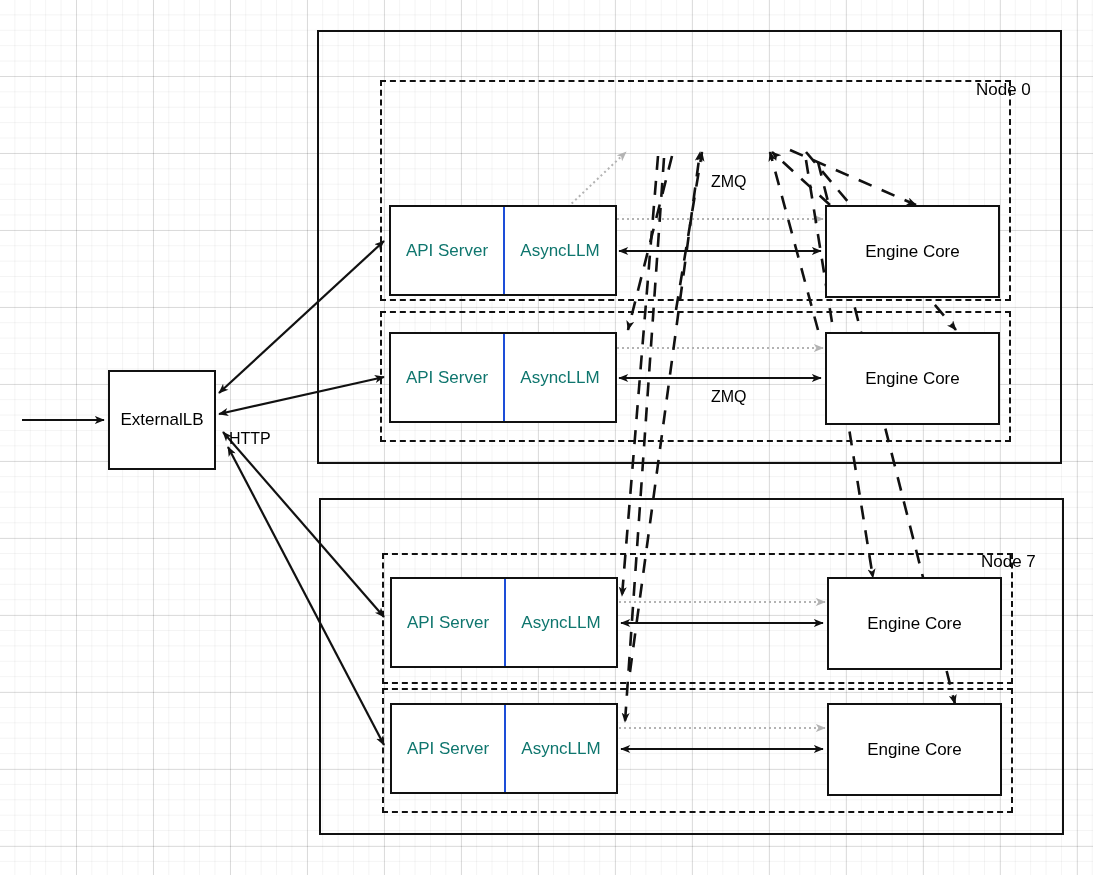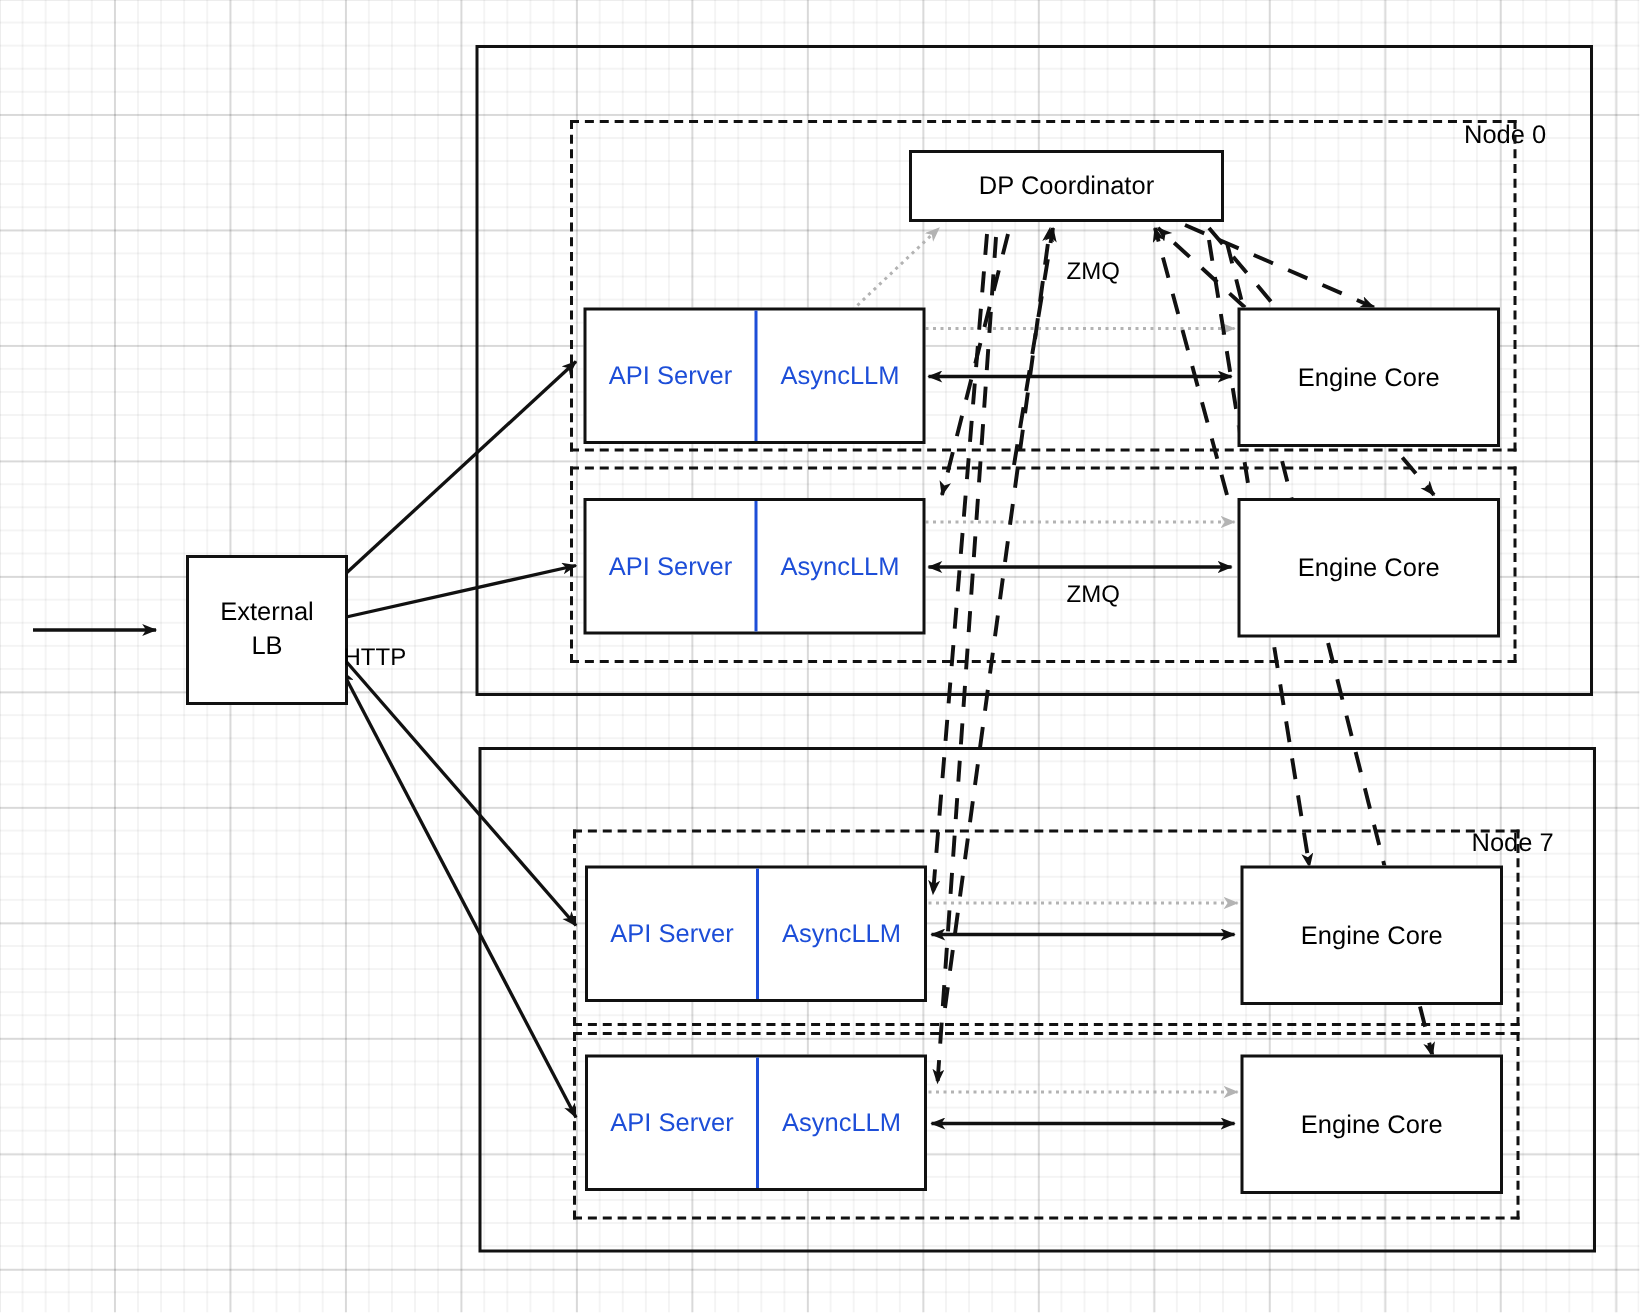--- a/index.html
+++ b/index.html
@@ -31,21 +31,21 @@
     position:absolute;border:2px solid #111;background:#ffffff;box-sizing:border-box;
     display:flex;align-items:center;justify-content:center;
     font-size:17px;color:#000;white-space:nowrap;
   }
   .split-box{
     position:absolute;border:2px solid #111;background:#ffffff;box-sizing:border-box;
     display:flex;align-items:stretch;
   }
   .split-box > div{
     display:flex;align-items:center;justify-content:center;
-    font-size:17px;color:#1d4ed8;white-space:nowrap;
+    font-size:17px;color:#0f766e;white-space:nowrap;
   }
   .split-left{flex:0 0 auto;width:50%;}
   .split-right{flex:1 1 auto;border-left:2px solid #1d4ed8;}
   .edge-label{
     position:absolute;font-size:16px;color:#000;background:transparent;white-space:nowrap;
   }
 </style>
 </head>
 <body>
 
@@ -93,32 +93,29 @@
 
     <line x1="790" y1="150" x2="916" y2="205" stroke="#111" stroke-width="2.6" stroke-dasharray="14,11" marker-end="url(#ah)"></line>
     <line x1="806" y1="152" x2="956" y2="330" stroke="#111" stroke-width="2.6" stroke-dasharray="14,11" marker-end="url(#ah)"></line>
     <line x1="672" y1="156" x2="628" y2="330" stroke="#111" stroke-width="2.6" stroke-dasharray="14,11" marker-end="url(#ah)"></line>
     <line x1="658" y1="156" x2="622" y2="596" stroke="#111" stroke-width="2.6" stroke-dasharray="14,11" marker-end="url(#ah)"></line>
     <line x1="806" y1="160" x2="873" y2="578" stroke="#111" stroke-width="2.6" stroke-dasharray="14,11" marker-end="url(#ah)"></line>
     <line x1="818" y1="162" x2="955" y2="704" stroke="#111" stroke-width="2.6" stroke-dasharray="14,11" marker-end="url(#ah)"></line>
     <line x1="664" y1="158" x2="625" y2="722" stroke="#111" stroke-width="2.6" stroke-dasharray="14,11" marker-end="url(#ah)"></line>
   </svg>
 
-  <div class="box" style="left:108px;top:370px;width:108px;height:100px;flex-direction:column;line-height:1.35;margin-left:16px;">
+  <div class="box" style="left:108px;top:370px;width:108px;height:100px;line-height:1.35;">
     <span>External</span>
     <span>LB</span>
   </div>
   <div class="edge-label" style="left:229px;top:430px;">HTTP</div>
 
   <div class="node-frame" style="left:317px;top:30px;width:745px;height:434px;"></div>
   <div class="node-label" style="left:976px;top:44px;">Node 0</div>
 
-  <div class="box" style="left:606px;top:100px;width:210px;height:48px;">
-    <span>DP Coordinator</span>
-  </div>
 
   <div class="dgroup" style="left:380px;top:80px;width:631px;height:221px;"></div>
   <div class="split-box" style="left:389px;top:205px;width:228px;height:91px;">
     <div class="split-left">API Server</div>
     <div class="split-right">AsyncLLM</div>
   </div>
   <div class="box" style="left:825px;top:205px;width:175px;height:93px;">
     <span>Engine Core</span>
   </div>
   <div class="edge-label" style="left:711px;top:173px;">ZMQ</div>

